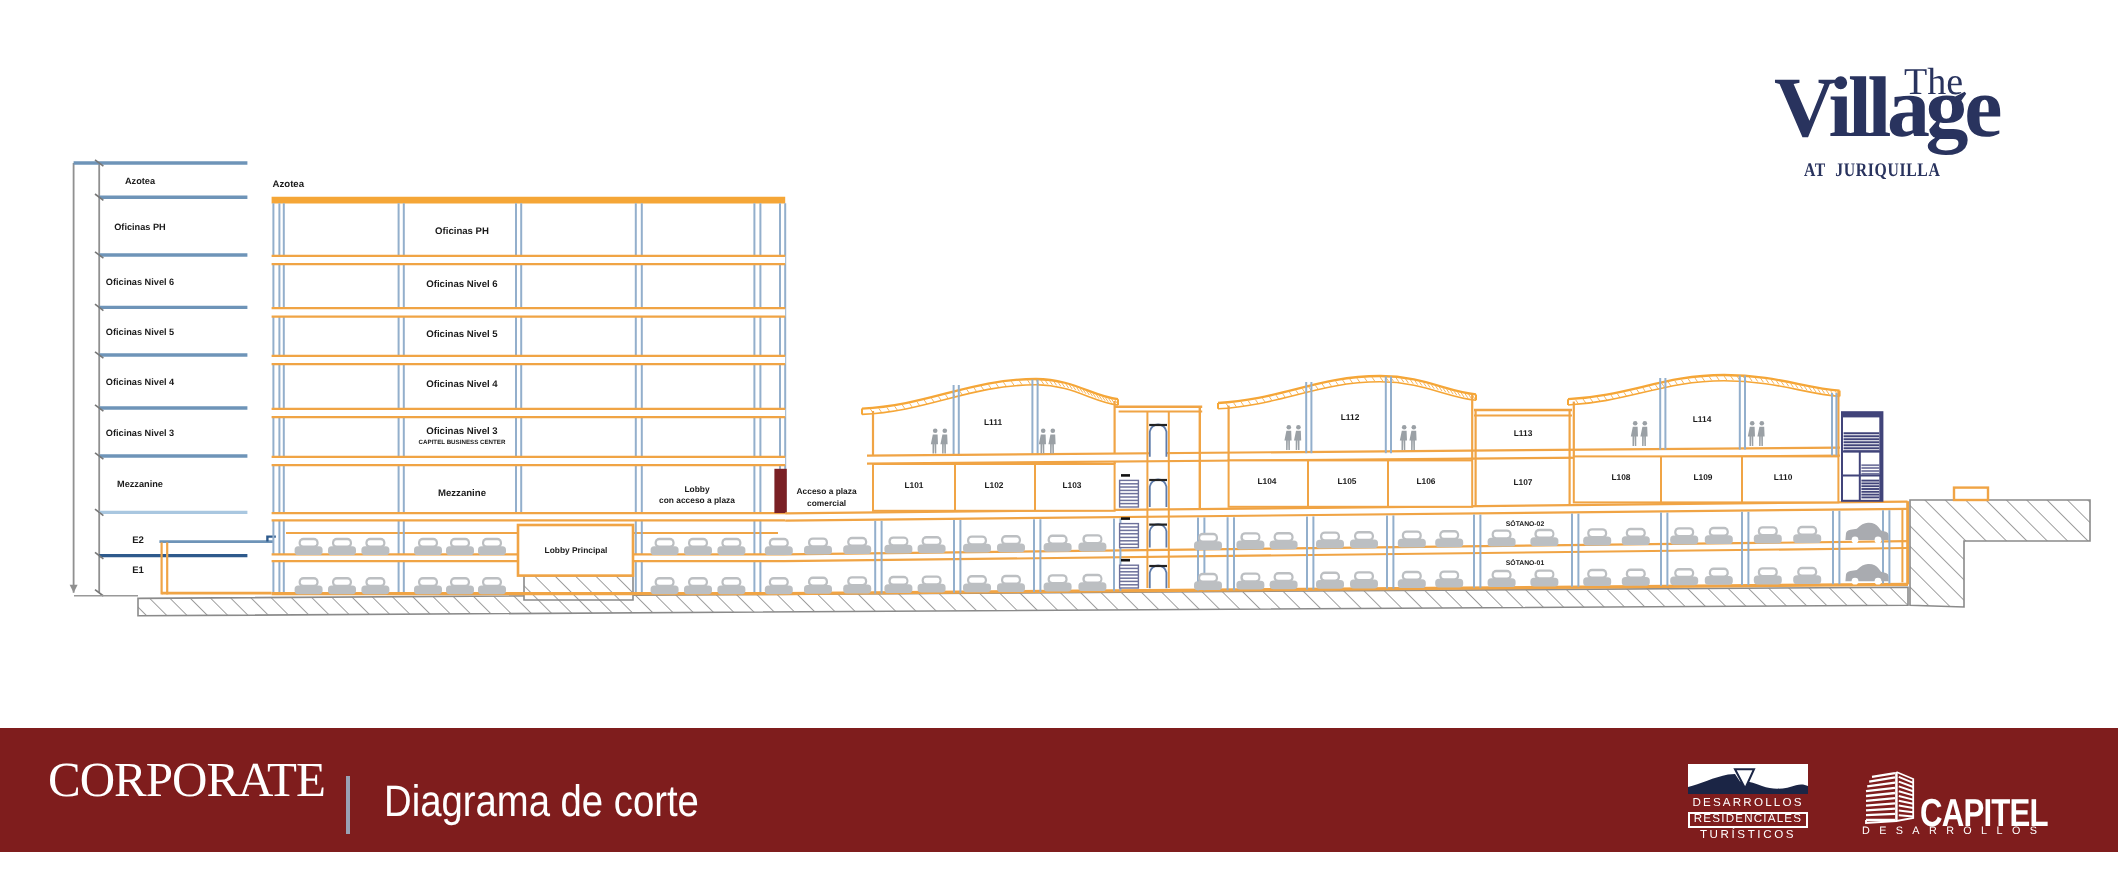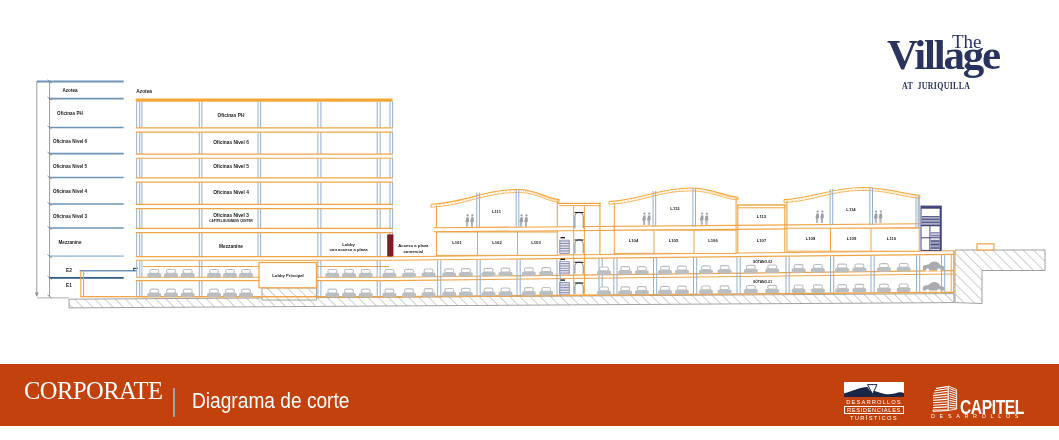--- a/index.html
+++ b/index.html
@@ -1,21 +1,21 @@
 <!DOCTYPE html>
 <html><head><meta charset="utf-8"><style>
 html,body{margin:0;padding:0;background:#fff;width:1059px;height:440px;overflow:hidden}
 #wrap{position:relative;width:1059px;height:440px;font-family:"Liberation Sans",sans-serif}
 #diagram{position:absolute;left:0;top:0}
 .serif{font-family:"Liberation Serif",serif}
 #village{position:absolute;color:#29335e;left:880px;top:25px;width:160px;height:80px}
 #vthe{position:absolute;left:72px;top:6px;font-size:19px;font-weight:normal}
 #vword{position:absolute;left:7px;top:5px;font-size:43px;font-weight:bold;letter-spacing:-2.2px}
 #vat{position:absolute;left:22px;top:55px;font-size:9.6px;font-weight:bold;letter-spacing:0.4px;transform:scaleX(0.82);transform-origin:0 0;white-space:nowrap}
-#bar{position:absolute;left:0;top:363.5px;width:1059px;height:62px;background:#c2410c;color:#fff}
+#bar{position:absolute;left:0;top:363.5px;width:1059px;height:62px;background:#7f1d1d;color:#fff}
 #corp{position:absolute;left:24px;top:14.5px;font-size:24.5px;letter-spacing:-0.5px;line-height:1.02}
 #corp2{position:absolute;left:66px;top:34.5px;font-size:22.5px;letter-spacing:0.5px;line-height:1}
 #divl{position:absolute;left:173px;top:24px;width:1.6px;height:29px;background:#99a1b4}
 #diag{position:absolute;left:192px;top:24px;font-size:22px;color:#fff;transform:scaleX(0.87);transform-origin:0 0}
 #drt{position:absolute;left:844px;top:18px;width:60px;color:#fff;text-align:center}
 #drt .t1{font-size:5.8px;letter-spacing:1.1px;margin-top:2.5px;white-space:nowrap}
 #drt .t2{font-size:5.8px;letter-spacing:0.6px;border:0.8px solid #fff;margin-top:1px;white-space:nowrap}
 #drt .t3{font-size:5.8px;letter-spacing:1.3px;margin-top:1px;white-space:nowrap}
 #cap{position:absolute;left:931px;top:20px;color:#fff;width:100px;height:40px}
 #capw{position:absolute;left:29px;top:12px;font-size:19.5px;letter-spacing:-0.5px;font-weight:bold;transform:scaleX(0.8);transform-origin:0 0}

